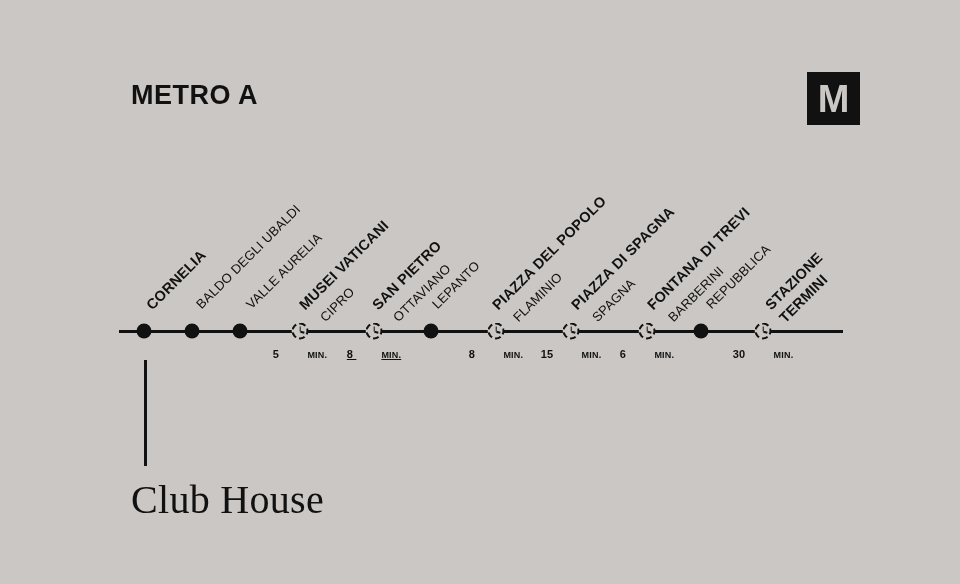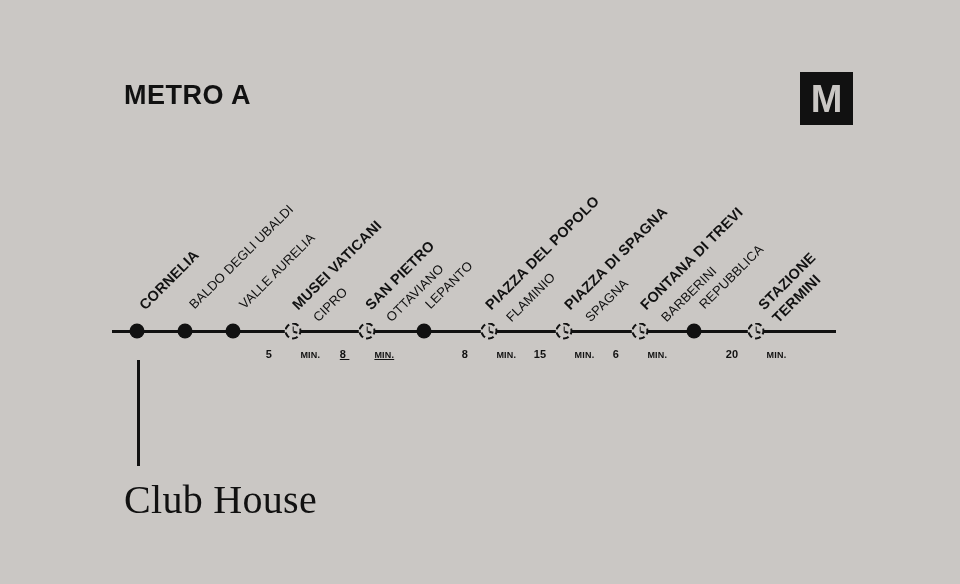--- a/index.html
+++ b/index.html
@@ -9,21 +9,21 @@
   body {
     width: 960px;
     height: 584px;
     background: #cac7c4;
     font-family: "Liberation Sans", sans-serif;
     overflow: hidden;
     position: relative;
   }
   #canvas {
     position: absolute;
-    left: 0; top: 0;
+    left: 7px; top: 0;
     width: 820px;
     height: 584px;
   }
 
   
   .title {
     position: absolute;
     left: 124px;
     top: 80px;
     font-size: 27px;
@@ -224,19 +224,19 @@
       <div class="label light" style="left: 706px; top: 298px;">REPUBBLICA</div>
       <div class="label bold" style="left: 766px; top: 298px;">STAZIONE</div>
       <div class="label bold" style="left: 780px; top: 311px;">TERMINI</div>
     </div>
   <div id="times-layer">
       <div class="time" style="left: 293px;"><span>5 </span><span class="unit">MIN.</span></div>
       <div class="time" style="left: 367px; text-decoration: underline;"><span>8 </span><span class="unit">MIN.</span></div>
       <div class="time" style="left: 489px;"><span>8 </span><span class="unit">MIN.</span></div>
       <div class="time" style="left: 564px;"><span>15 </span><span class="unit">MIN.</span></div>
       <div class="time" style="left: 640px;"><span>6 </span><span class="unit">MIN.</span></div>
-      <div class="time" style="left: 756px;"><span>20 </span><span class="unit">MIN.</span></div>
+      <div class="time" style="left: 756px;"><span>30 </span><span class="unit">MIN.</span></div>
     </div>
 
   <div class="branch-line"></div>
   <div class="clubhouse">Club House</div>
 
 </div>
 
 </body></html>

